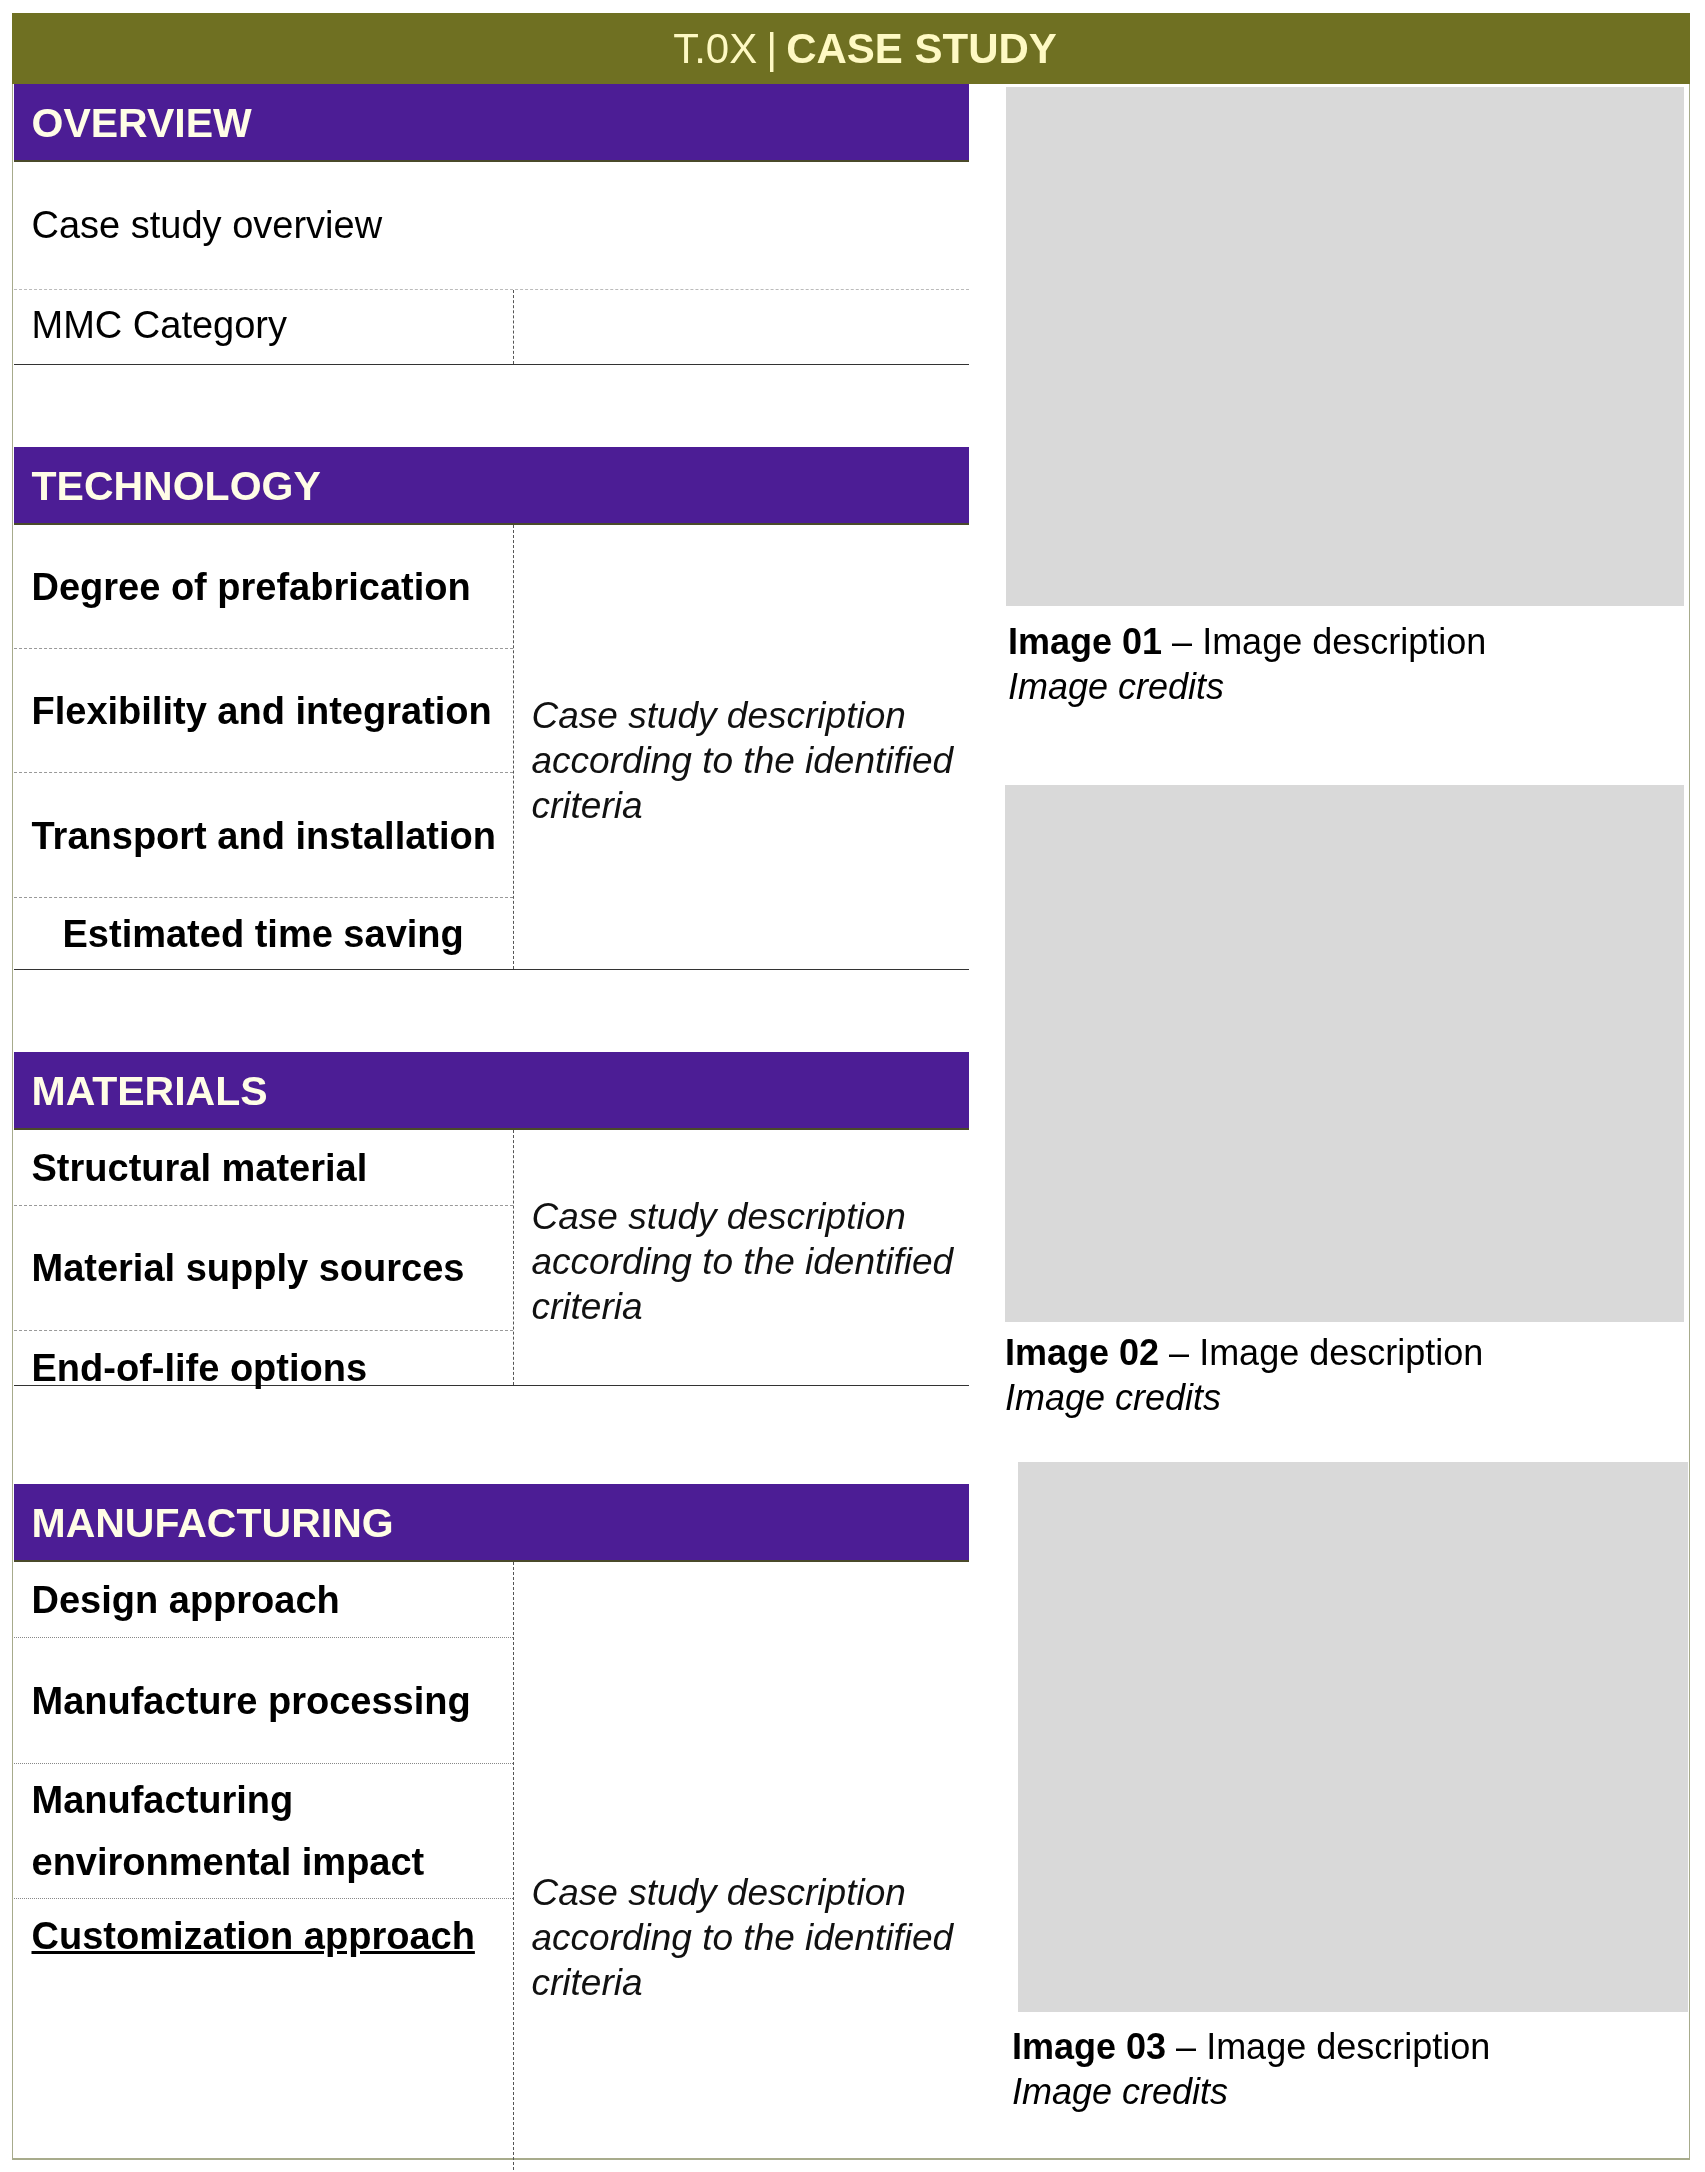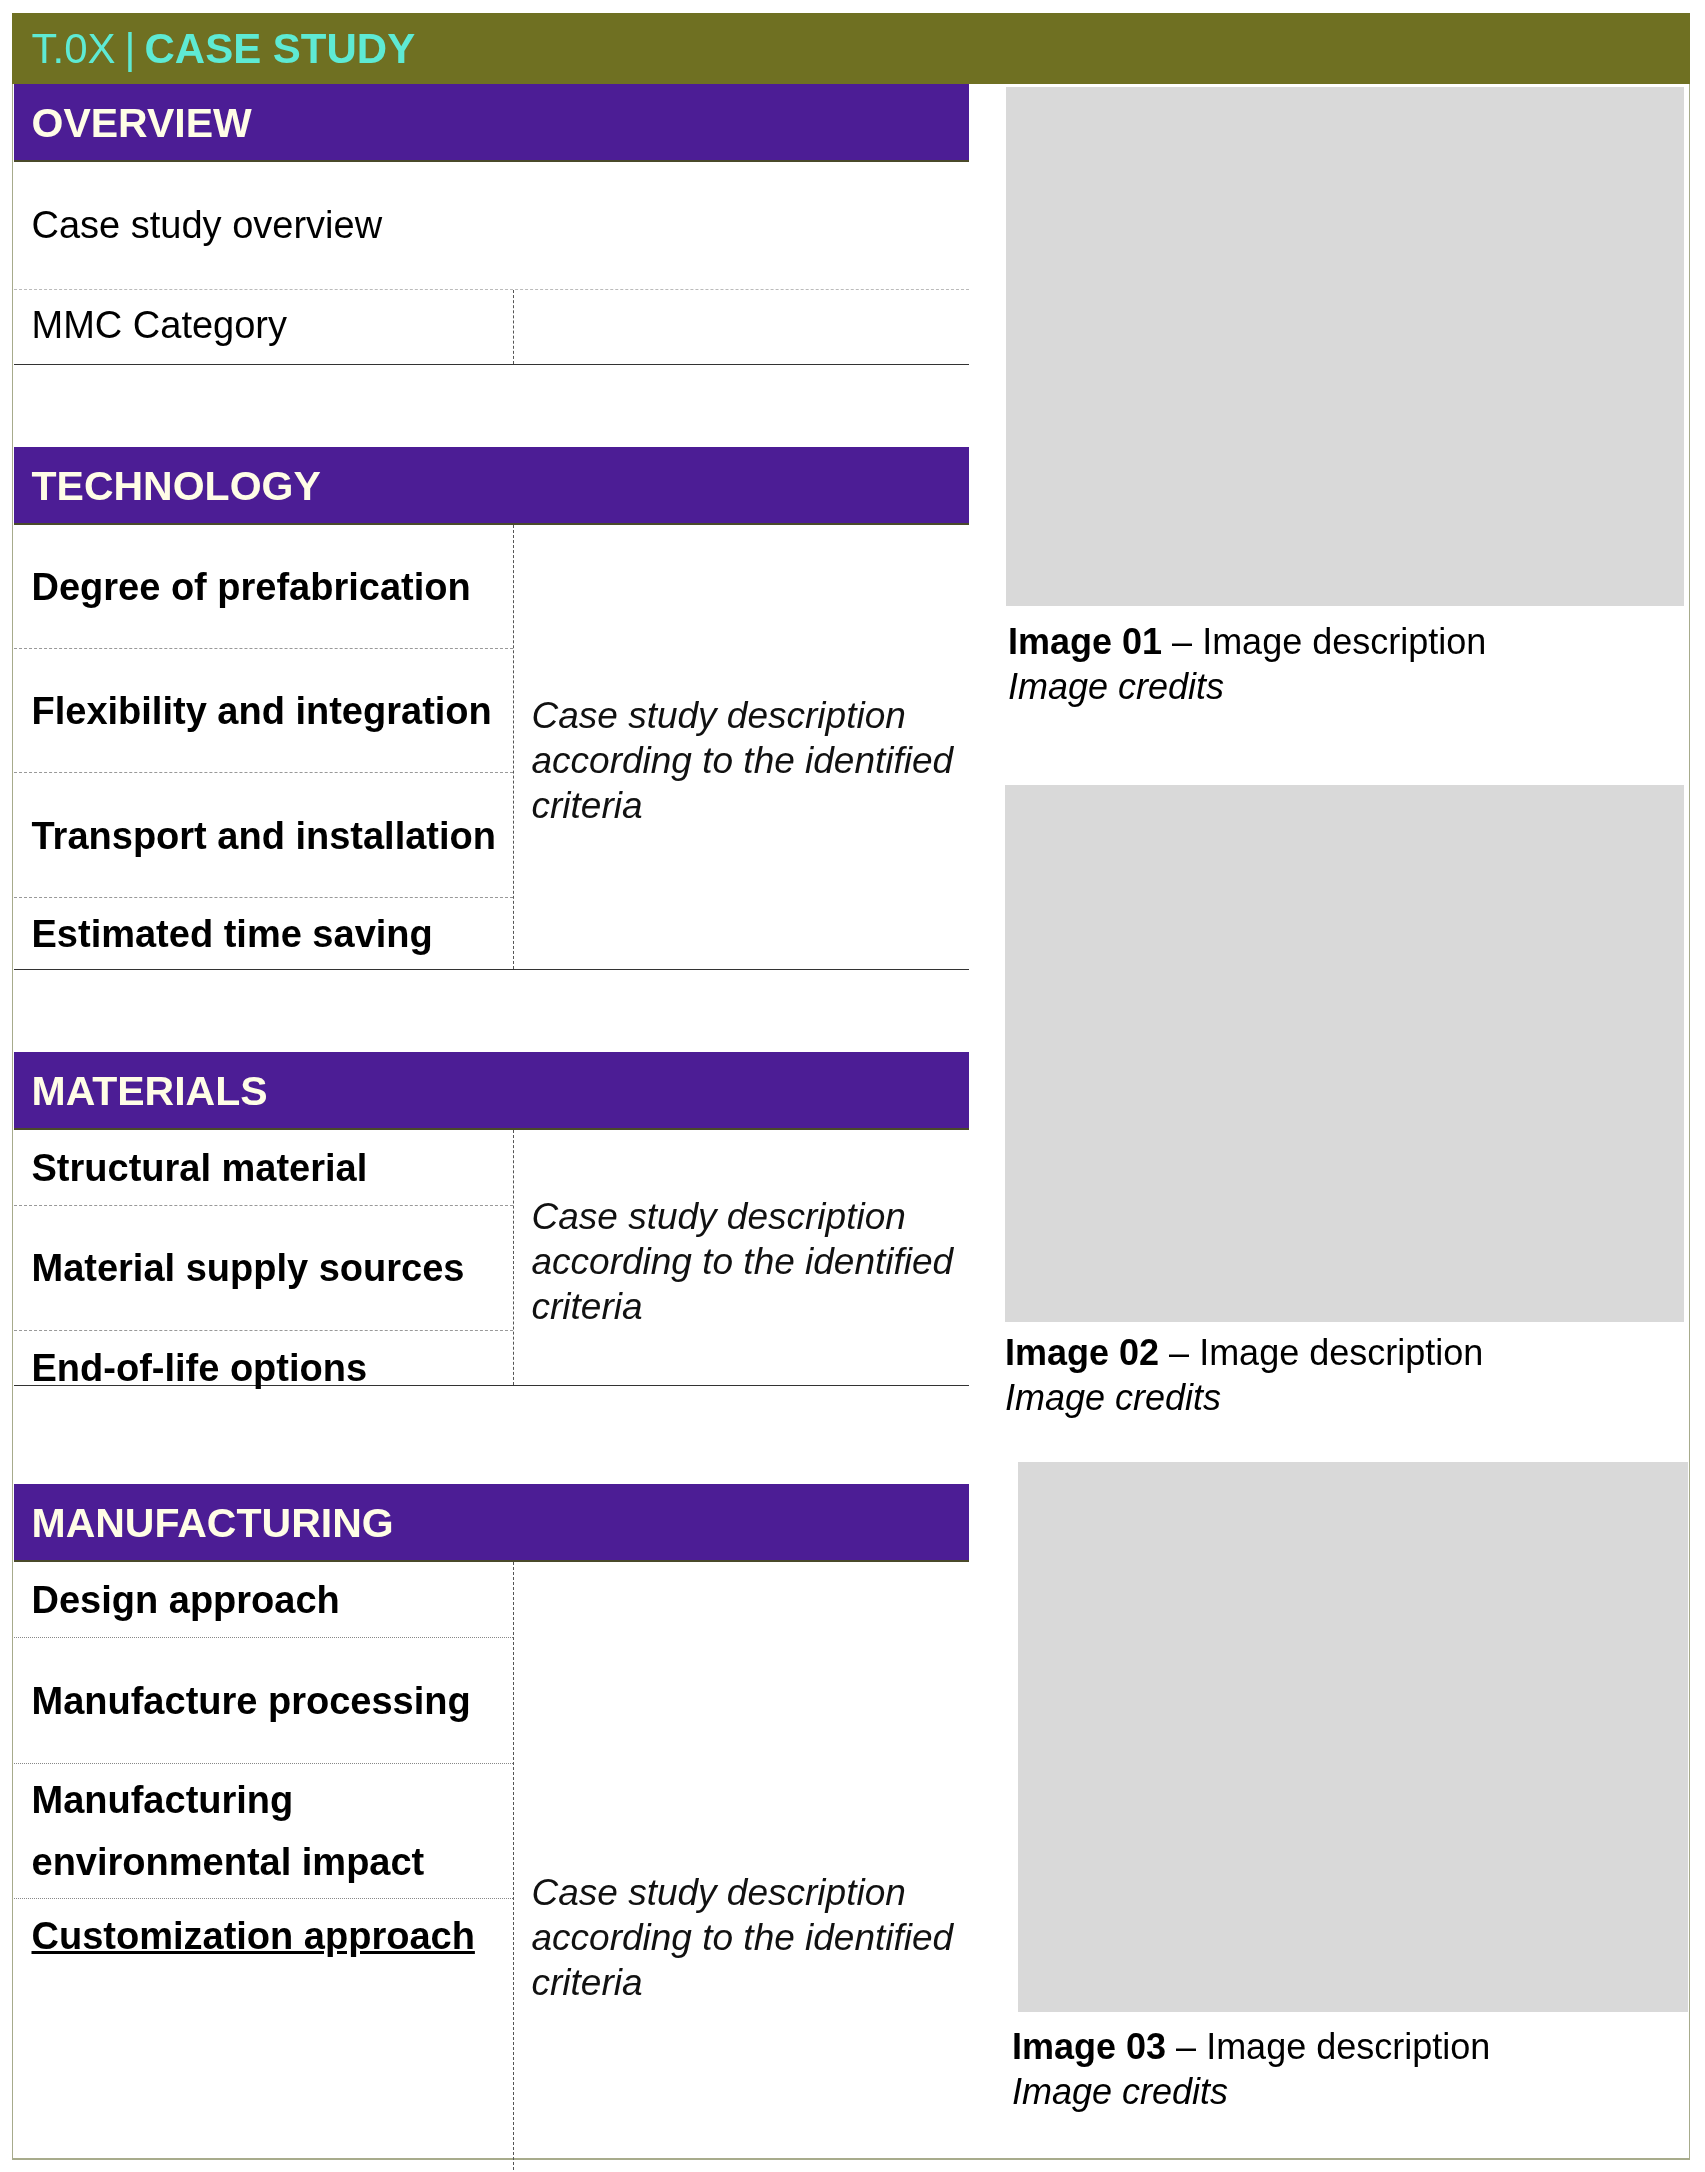--- a/index.html
+++ b/index.html
@@ -4,22 +4,22 @@
 <style>
   html, body { margin: 0; padding: 0; background: #ffffff; }
   body { width: 1705px; height: 2172px; position: relative; overflow: hidden;
          font-family: "Liberation Sans", sans-serif; color: #000; }
 
   .frame { position: absolute; left: 11.5px; top: 13px; width: 1678px; height: 2147px;
            border-left: 1.9px solid #a7ab8c; border-right: 1.9px solid #a7ab8c;
            border-bottom: 2.6px solid #a7ab8c; box-sizing: border-box; }
 
   .title-bar { position: absolute; left: 11.5px; top: 13px; width: 1678px; height: 71px;
-               background: #6f7022; color: #5eead4; font-size: 42px; line-height: 71px;
-               padding-left: 20px; box-sizing: border-box; white-space: nowrap; }
+               background: #6f7022; color: #fef9c3; font-size: 42px; line-height: 71px;
+               padding-left: 29px; box-sizing: border-box; white-space: nowrap; text-align: center; }
   .title-bar .code { font-weight: normal; }
   .title-bar .sep { font-weight: normal; margin: 0 9px; }
   .title-bar .name { font-weight: bold; }
 
   .left { position: absolute; left: 13.5px; top: 84px; width: 955px; }
 
   .section-head { position: absolute; left: 0; width: 955px; height: 78px;
                   background: #4c1d95; color: #fffde6; font-weight: bold;
                   font-size: 41px; line-height: 78px; padding-left: 18px;
                   box-sizing: border-box; border-bottom: 2.6px solid #4a4a2a; }
@@ -64,21 +64,21 @@
     <div style="position:absolute; left:499px; top:0; bottom:0; border-left:1.3px dashed #555;"></div>
     <span style="position:absolute; left:518px; top:14px; font-size:38px;"></span>
   </div>
 
   <div class="section-head" style="top:363px;">TECHNOLOGY</div>
   <div class="grid" style="top:441px; height:445px;">
     <div class="vline"></div>
     <div class="crit dashed" style="top:0; height:124px;">Degree of prefabrication</div>
     <div class="crit dashed" style="top:124px; height:124px;">Flexibility and integration</div>
     <div class="crit dashed" style="top:249px; height:124px;">Transport and installation</div>
-    <div class="crit" style="top:373px; height:71px;">Estimated time saving</div>
+    <div class="crit" style="top:373px; height:71px;margin-left:31px;">Estimated time saving</div>
     <div class="desc" style="top:168px;">Case study description according to the identified criteria</div>
   </div>
 
   <div class="section-head" style="top:968px;">MATERIALS</div>
   <div class="grid" style="top:1046px; height:256px;">
     <div class="vline"></div>
     <div class="crit dashed" style="top:0; height:76px;">Structural material</div>
     <div class="crit dashed" style="top:76px; height:125px;">Material supply sources</div>
     <div class="crit" style="top:201px; height:73px;">End-of-life options</div>
     <div class="desc" style="top:64px;">Case study description according to the identified criteria</div>

